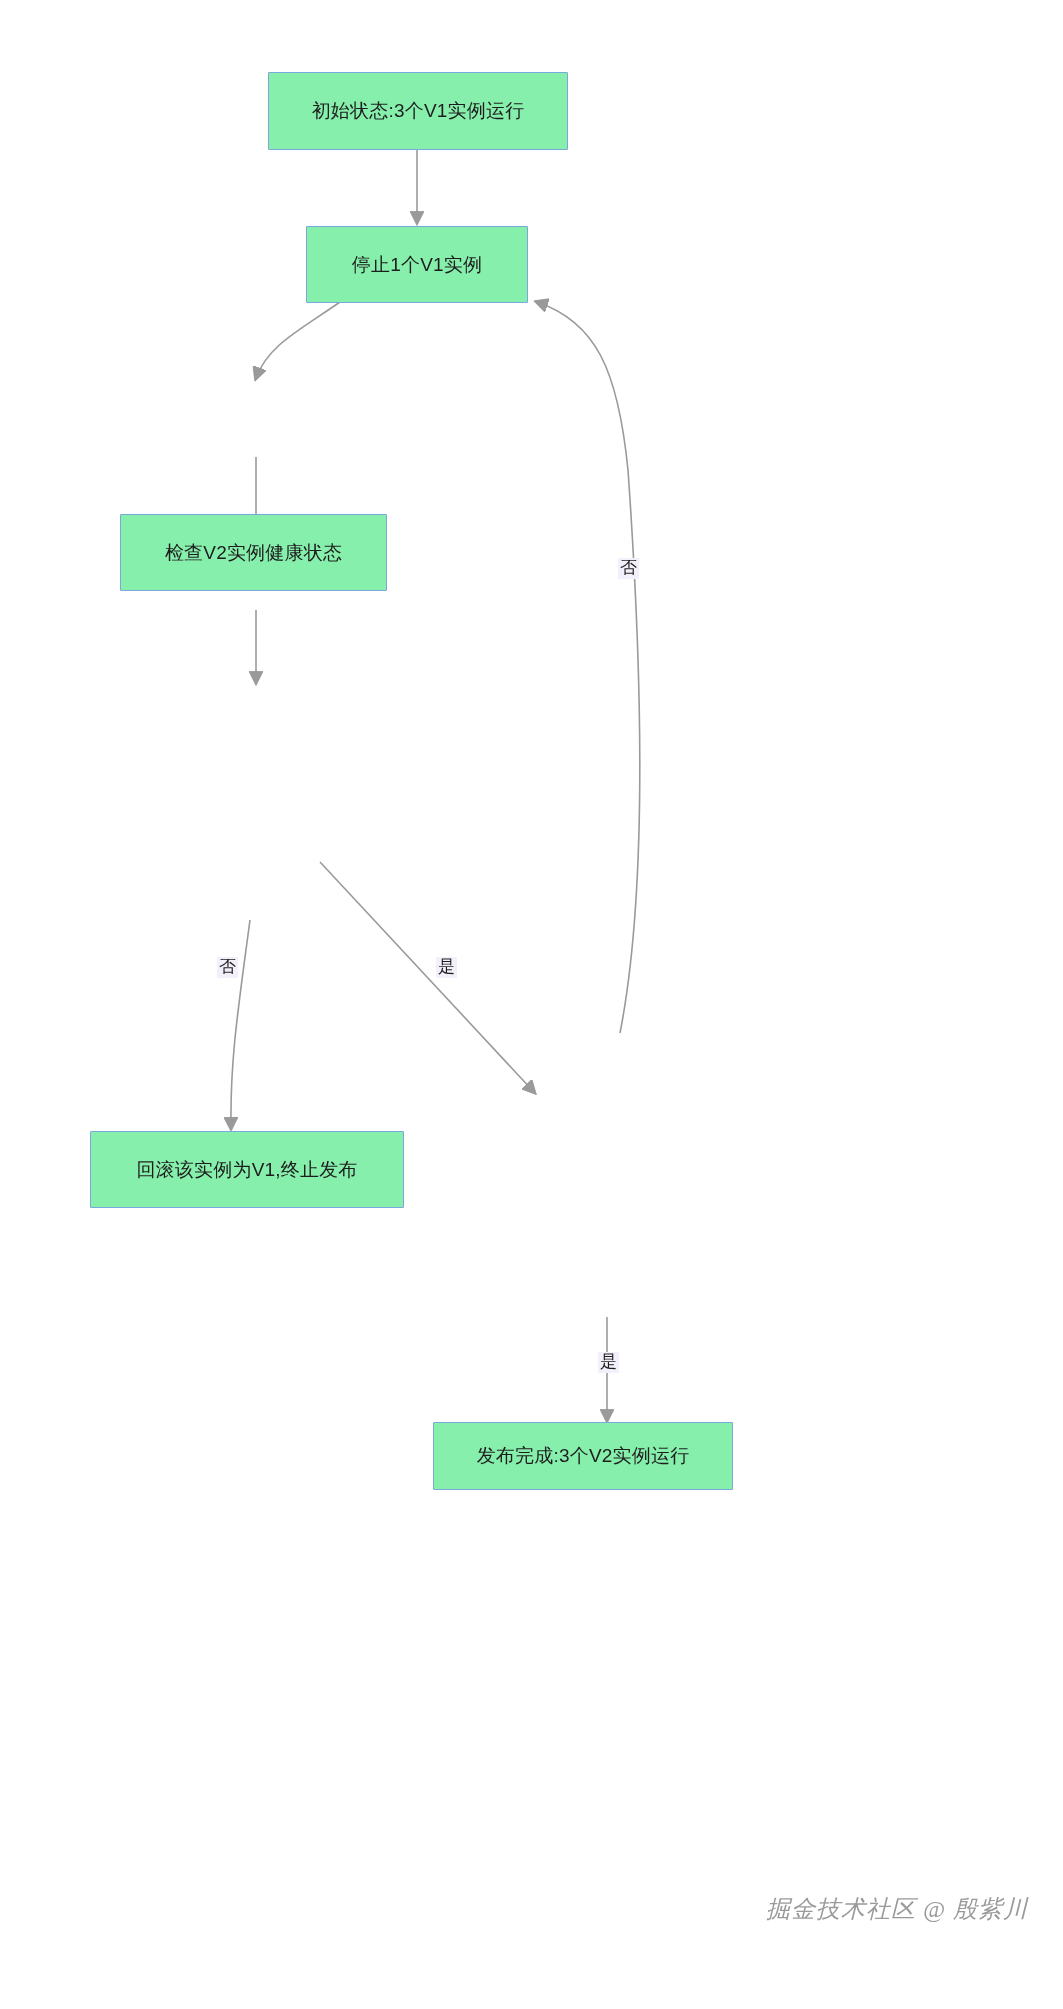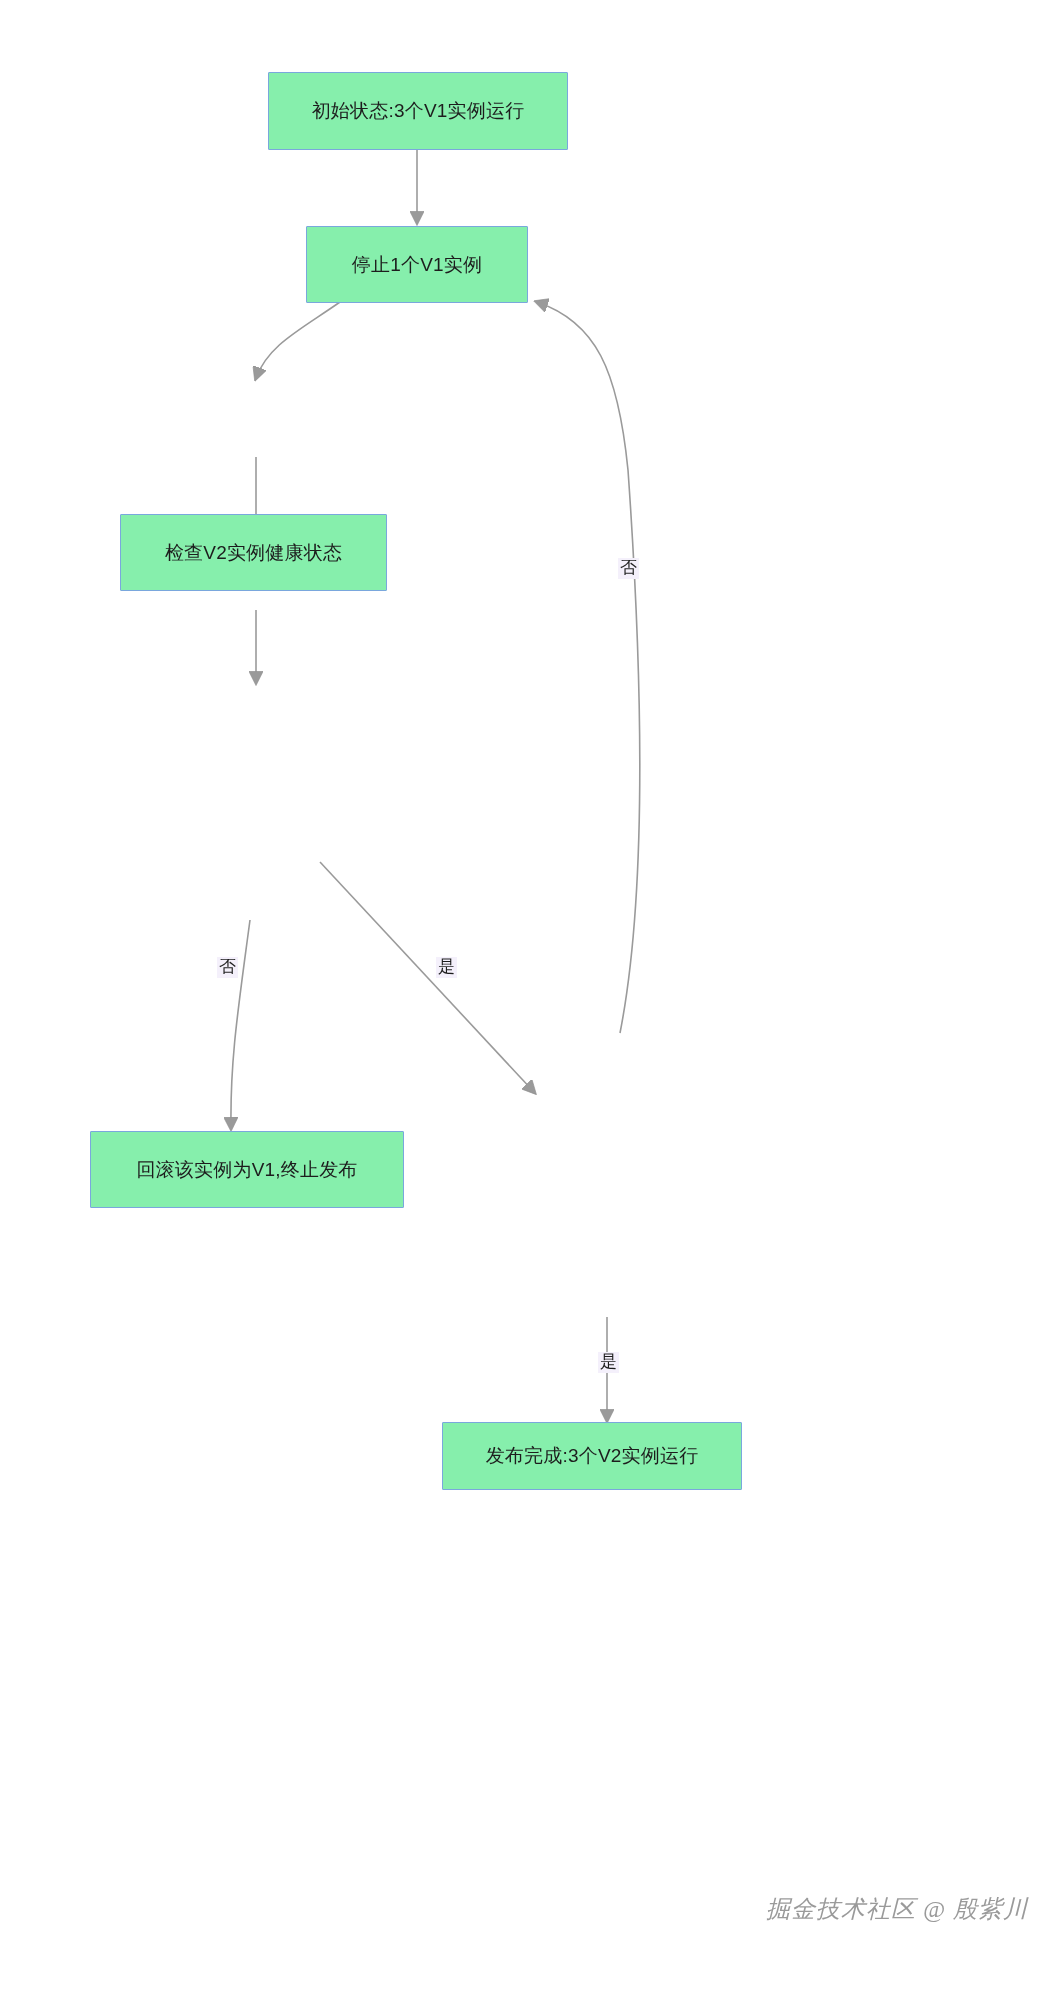--- a/index.html
+++ b/index.html
@@ -119,21 +119,21 @@
   <div class="node rect" style="left:120px; top:514px; width:267px; height:77px;">
     <span>检查V2实例健康状态</span>
   </div>
 
 
   <div class="node rect" style="left:74px; top:1131px; width:314px; height:77px;margin-left:16px;">
     <span>回滚该实例为V1,终止发布</span>
   </div>
 
 
-  <div class="node rect" style="left:442px; top:1422px; width:300px; height:68px;">
+  <div class="node rect" style="left:433px; top:1422px; width:300px; height:68px;">
     <span>发布完成:3个V2实例运行</span>
   </div>
 
   <div class="edge-label" style="left:217px; top:957px;">否</div>
 
   <div class="edge-label" style="left:436px; top:957px;">是</div>
 
   <div class="edge-label" style="left:618px; top:558px;">否</div>
 
   <div class="edge-label" style="left:598px; top:1352px;">是</div>

